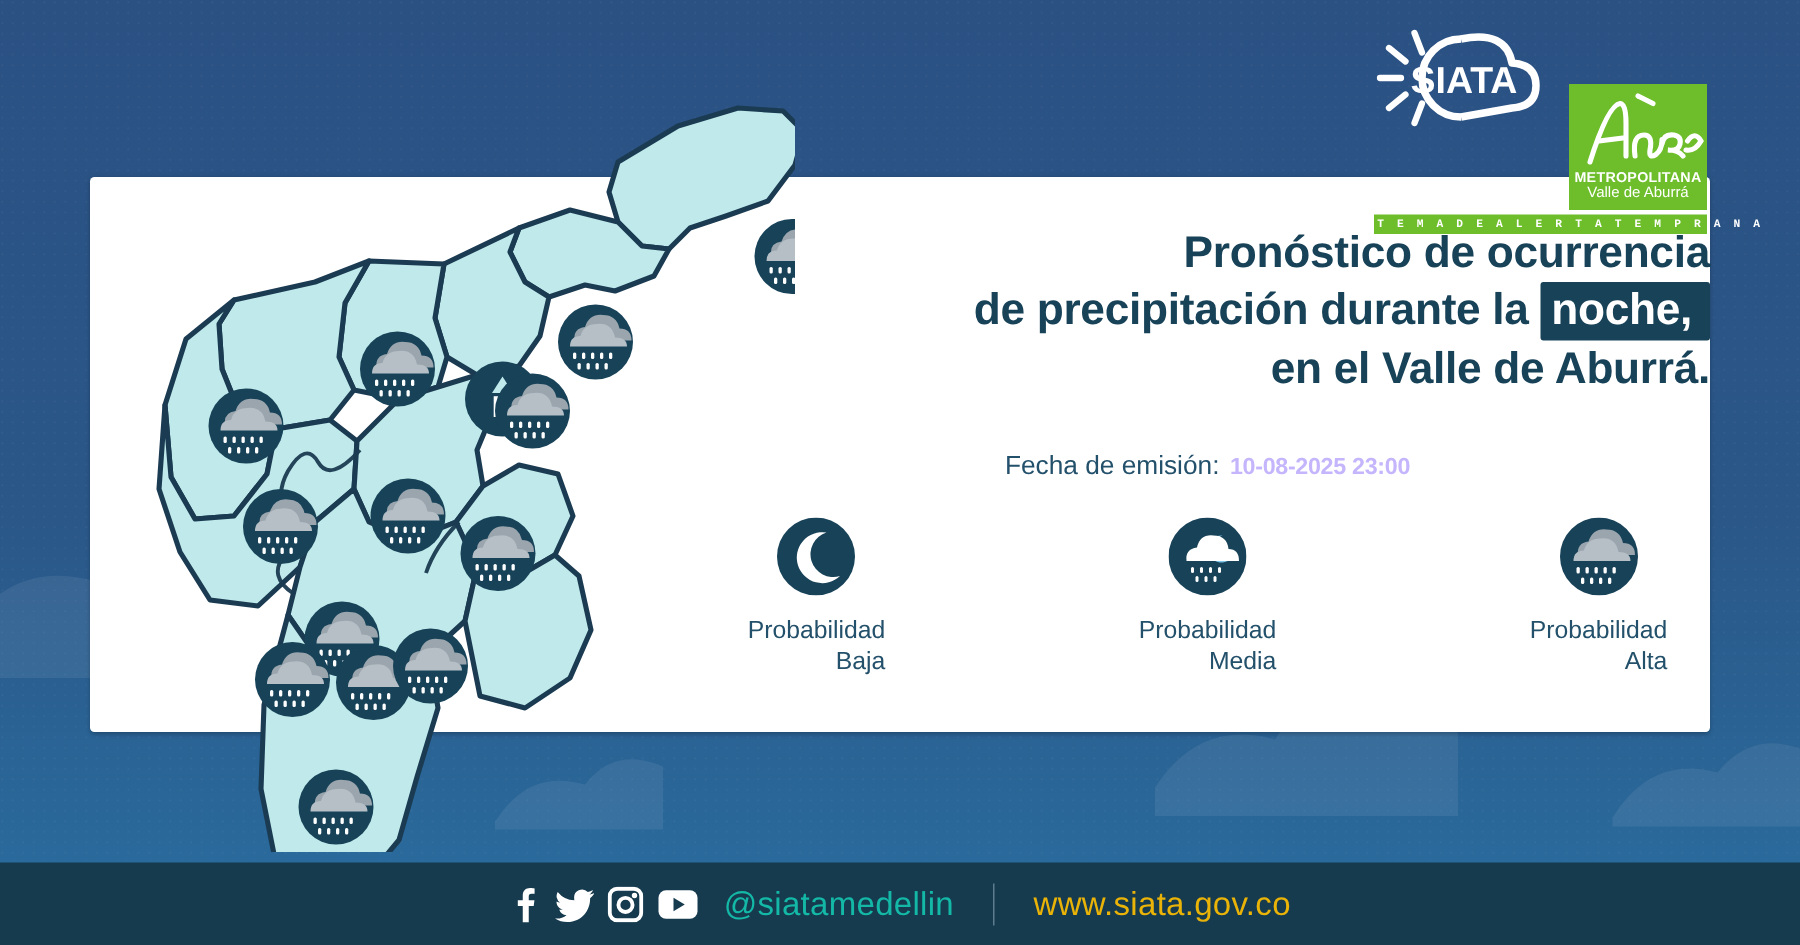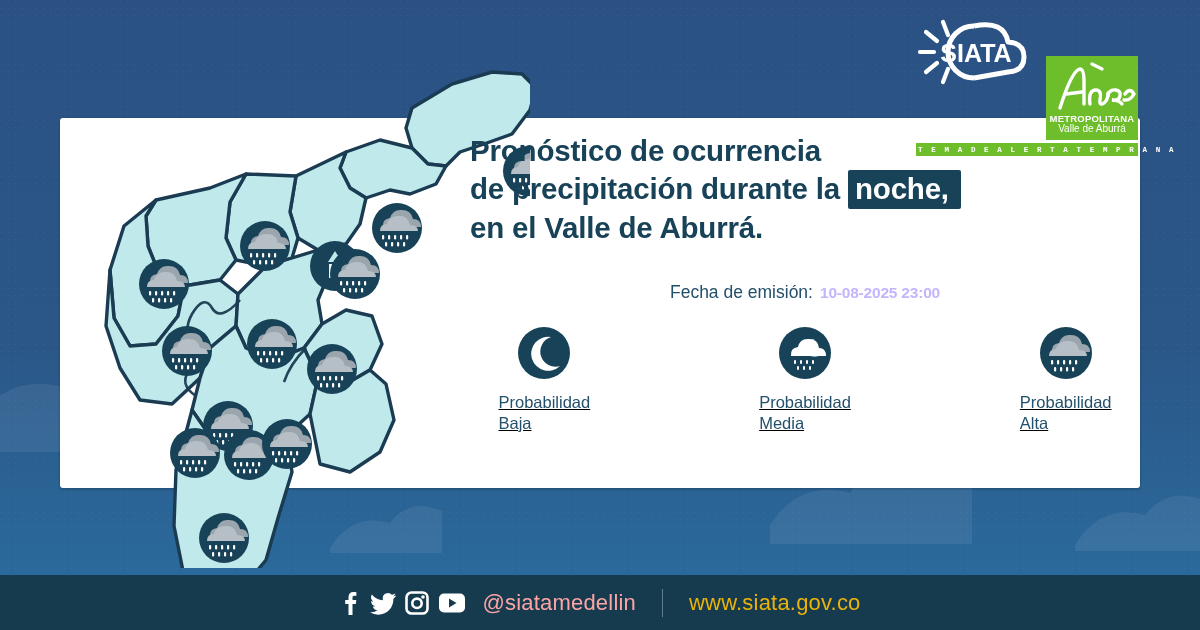--- a/index.html
+++ b/index.html
@@ -51,52 +51,52 @@
   }
 
   
   #map-layer {
     position:absolute; left:60px; top:48px; width:470px; height:520px;
     z-index:4;
   }
 
   
   .content {
-    position:absolute; left:470px; top:132px; width:670px; height:320px;
-    z-index:5; text-align:left;
+    position:absolute; left:470px; top:150px; width:670px; height:320px;
+    z-index:5; text-align:right;
   }
   .headline {
     color:#174258; font-weight:bold; font-size:29.5px; line-height:1.30;
     letter-spacing:-.2px;
   }
   .hl { background:#174258; color:#ffffff; padding:2px 12px 4px 7px; border-radius:2px; }
   .date-line {
     margin-top:15px; display:flex; justify-content:center;
     align-items:baseline; gap:7px;
   }
   .date-label { color:#23506a; font-size:17.5px;margin-top:20px; }
   .date-value { color:#c4b5fd; font-size:15.5px; font-weight:bold; letter-spacing:-.2px; }
 
   .legend {
-    margin-top:24px; display:flex; justify-content:center; gap:112px;text-decoration:underline;
+    margin-top:24px; display:flex; justify-content:center; gap:112px;
   }
   .legend-item { width:150px; display:flex; flex-direction:column; align-items:center; }
   .legend-icon { width:52px; height:52px; }
   .legend-text {
     margin-top:13px; color:#23506a; font-size:16.5px; line-height:1.27;
   }
 
   
   .footer {
     position:absolute; left:0; bottom:0; width:1200px; height:55px;
     background:#163a4e; z-index:7;
     display:flex; align-items:center; justify-content:center; gap:0;
   }
   .social { display:flex; align-items:center; gap:9px; }
-  .handle { color:#fca5a5; font-size:22px; margin-left:16px; letter-spacing:.2px; }
+  .handle { color:#14b8a6; font-size:22px; margin-left:16px; letter-spacing:.2px; }
   .divider { width:1px; height:28px; background:#5d7c8c; margin:0 26px; }
   .site { color:#eab308; font-size:22px; letter-spacing:.2px; }
 </style>
 </head>
 <body>
 
 <svg id="bg" viewBox="0 0 1200 630" preserveAspectRatio="none">
   <defs>
     <linearGradient id="bgGrad" x1="0" y1="0" x2="0" y2="1">
       <stop offset="0%" stop-color="#2b5183"></stop>

